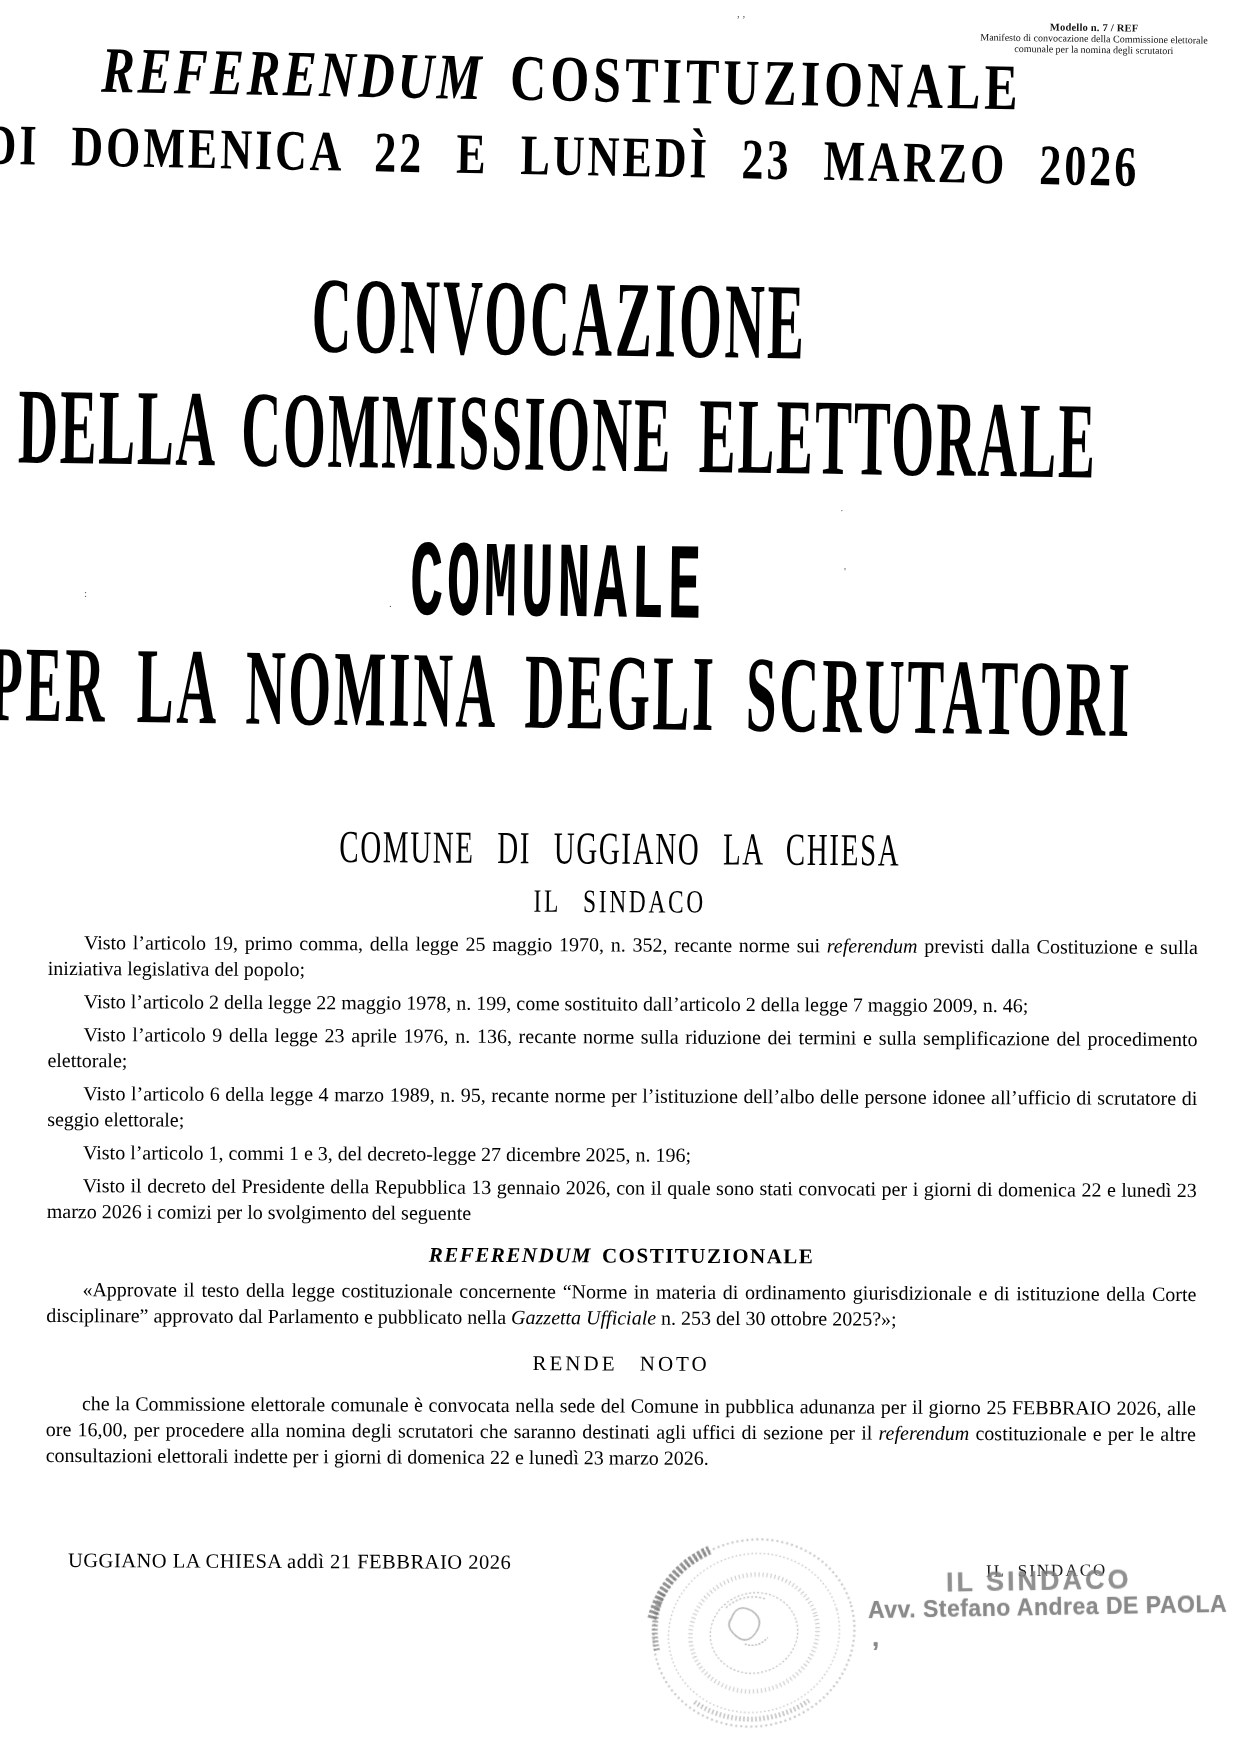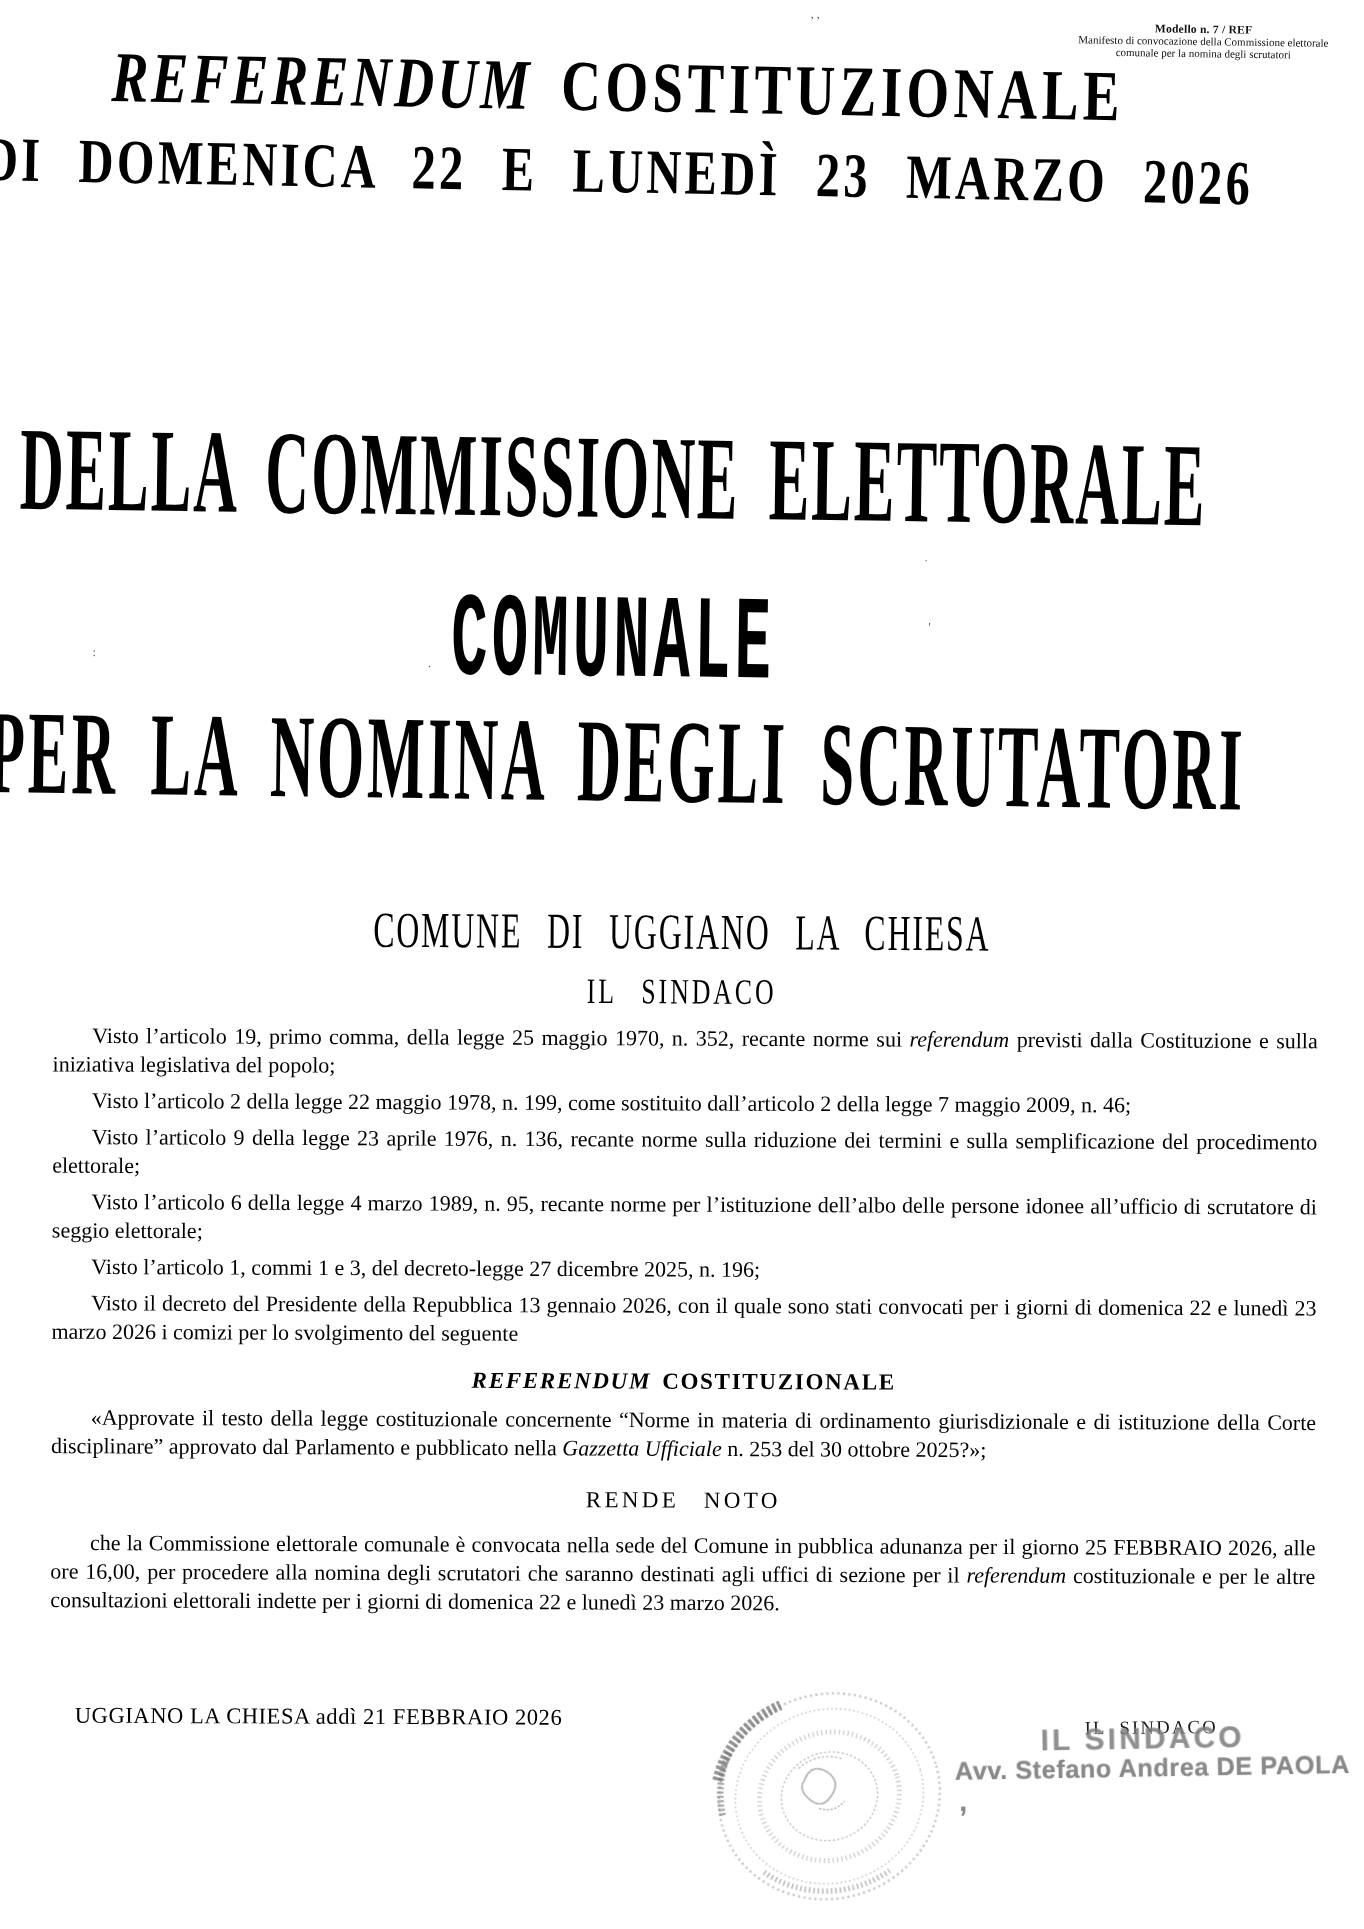--- a/index.html
+++ b/index.html
@@ -113,20 +113,23 @@
     <div>comunale per la nomina degli scrutatori</div>
   </div>
 
   <div class="center-row title1">
     <span class="tblock"><span class="it">REFERENDUM</span><span>COSTITUZIONALE</span></span>
   </div>
   <div class="center-row title2">
     <span class="tblock">DI DOMENICA 22 E LUNEDÌ 23 MARZO 2026</span>
   </div>
 
+  <div class="center-row h1">
+    <span class="tblock">CONVOCAZIONE</span>
+  </div>
   <div class="center-row h2">
     <span class="tblock">DELLA COMMISSIONE ELETTORALE</span>
   </div>
   <div class="center-row h3">
     <span class="tblock">COMUNALE</span>
   </div>
   <div class="center-row h4">
     <span class="tblock">PER LA NOMINA DEGLI SCRUTATORI</span>
   </div>
 

